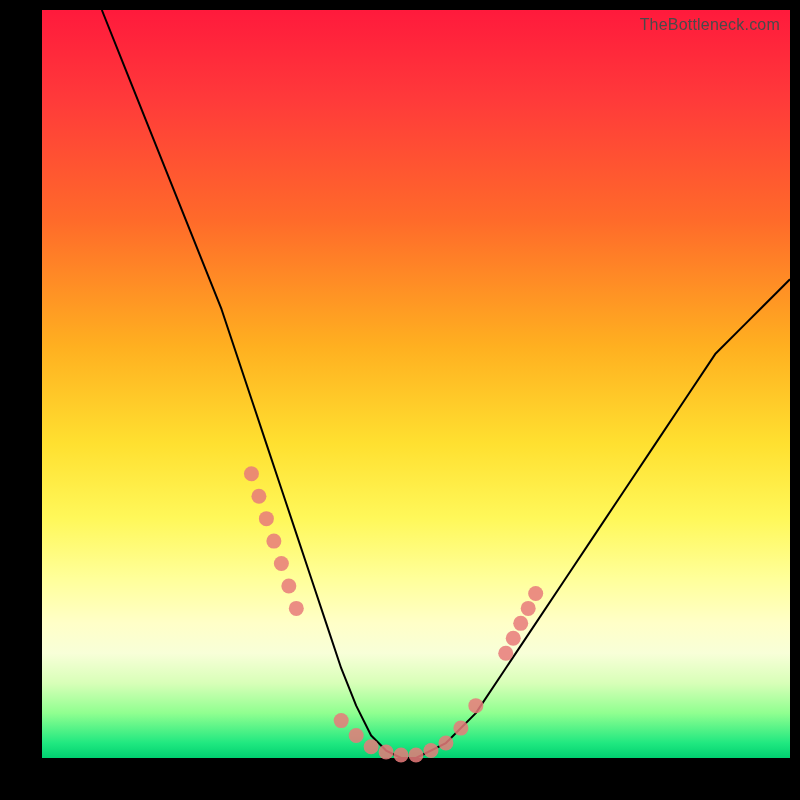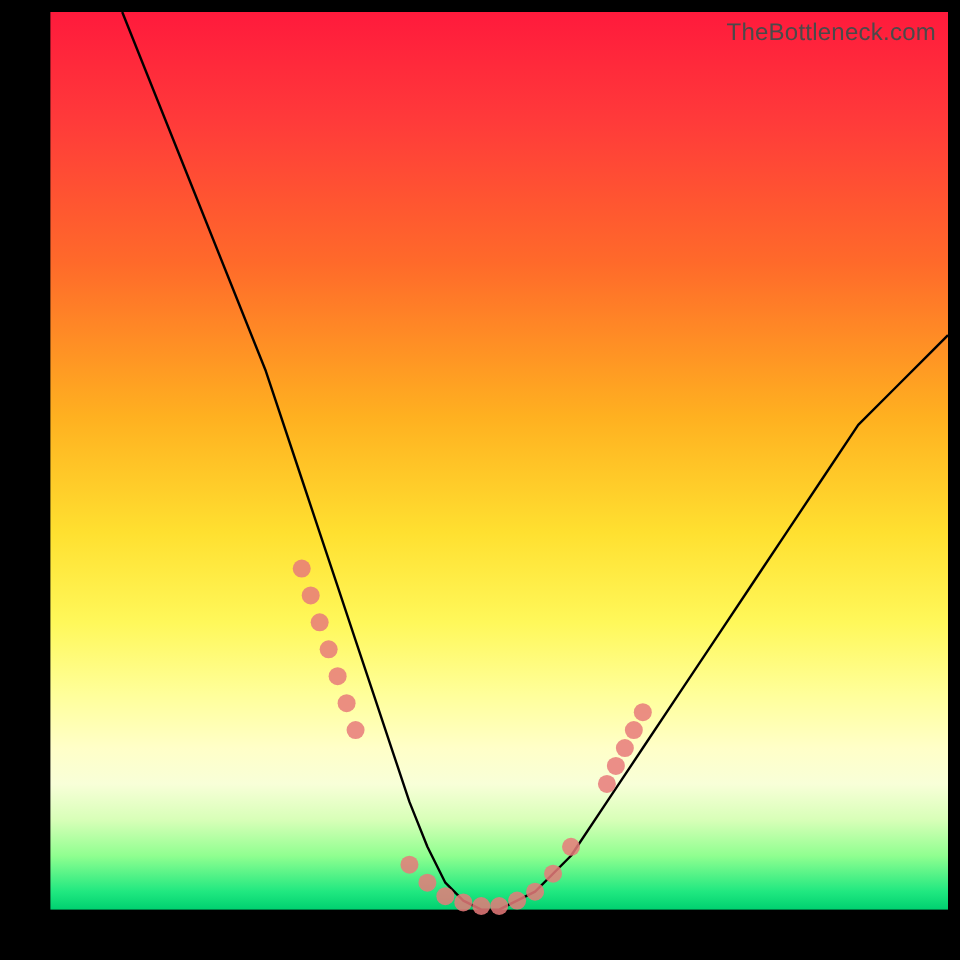--- a/index.html
+++ b/index.html
@@ -30,21 +30,21 @@
       #90ff90 94%,
       #20e880 98%,
       #00d070 100%
     );
   }
   .watermark {
     position: absolute;
     top: 6px;
     right: 10px;
     font-family: Arial, Helvetica, sans-serif;
-    font-size: 20px;
+    font-size: 16px;
     font-weight: 500;
     color: #4a4a4a;
     letter-spacing: 0.2px;
   }
   svg.curve {
     position: absolute;
     left: 0; top: 0;
     width: 748px;
     height: 748px;
     overflow: visible;

